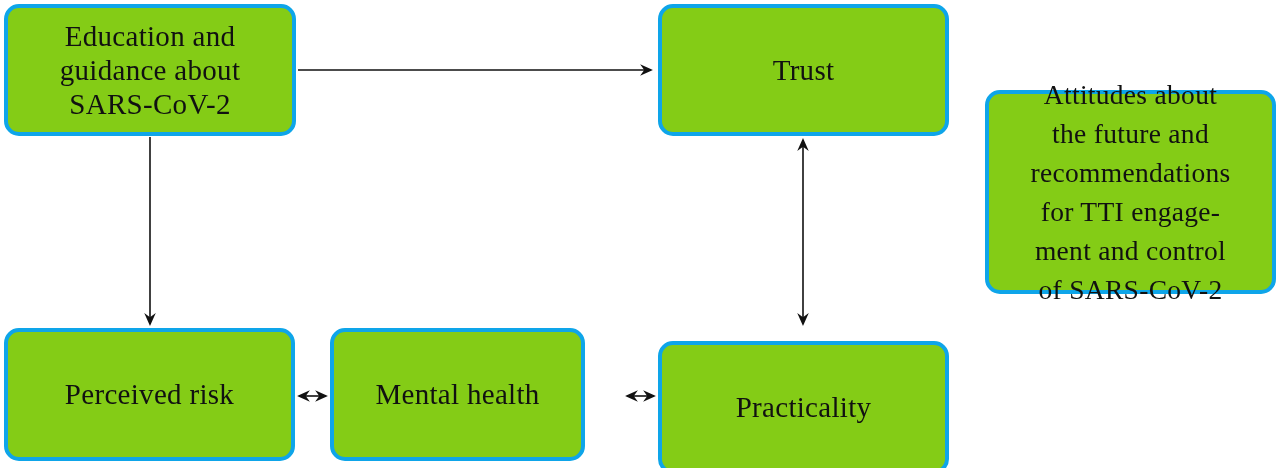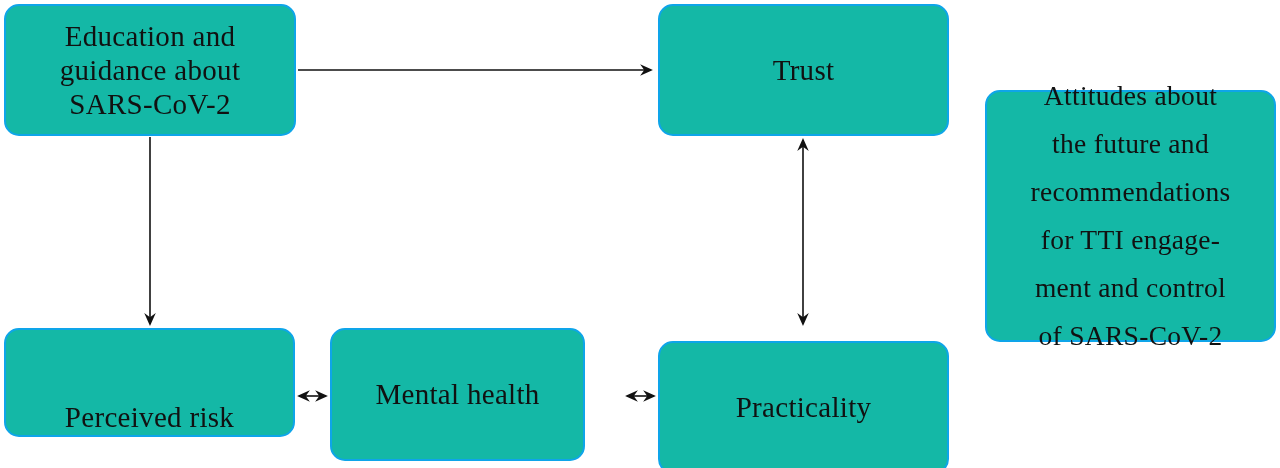--- a/index.html
+++ b/index.html
@@ -19,40 +19,40 @@
     position: absolute;
     left: 0;
     top: 0;
     width: 1280px;
     height: 468px;
     pointer-events: none;
   }
   .node {
     position: absolute;
     box-sizing: border-box;
-    border: 2px solid #0ea5e9;
+    border: 4px solid #0ea5e9;
     border-radius: 15px;
-    background: #14b8a6;
+    background: #84cc16;
     display: flex;
     align-items: center;
     justify-content: center;
     text-align: center;
     color: #111111;
     font-size: 29px;
     letter-spacing: 0.3px;
     line-height: 1.2;
   }
   .node-label {
     white-space: pre-line;
     padding: 0 6px;
   }
   .node--education    { left: 4px;   top: 4px;   width: 292px; height: 132px; line-height: 34px; }
   .node--trust        { left: 658px; top: 4px;   width: 291px; height: 132px; }
-  .node--attitudes    { left: 985px; top: 90px;  width: 291px; height: 252px; font-size: 27.5px; line-height: 48px; }
-  .node--perceived    { left: 4px;   top: 328px; width: 291px; height: 109px; align-items: flex-end; }
+  .node--attitudes    { left: 985px; top: 90px;  width: 291px; height: 204px; font-size: 27.5px; line-height: 39px; }
+  .node--perceived    { left: 4px;   top: 328px; width: 291px; height: 133px; }
   .node--mental       { left: 330px; top: 328px; width: 255px; height: 133px; }
   .node--practicality { left: 658px; top: 341px; width: 291px; height: 133px; }
 </style>
 </head>
 <body>
 
 <div class="canvas">
 
   <svg class="edges" viewBox="0 0 1280 468" xmlns="http://www.w3.org/2000/svg">
     <defs>

